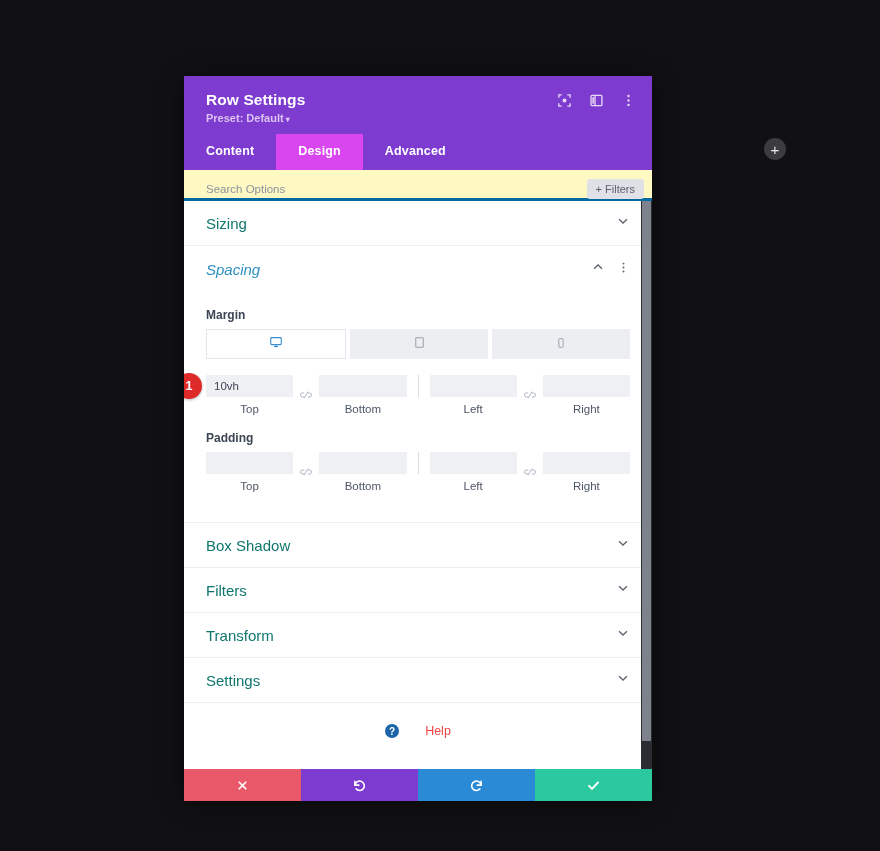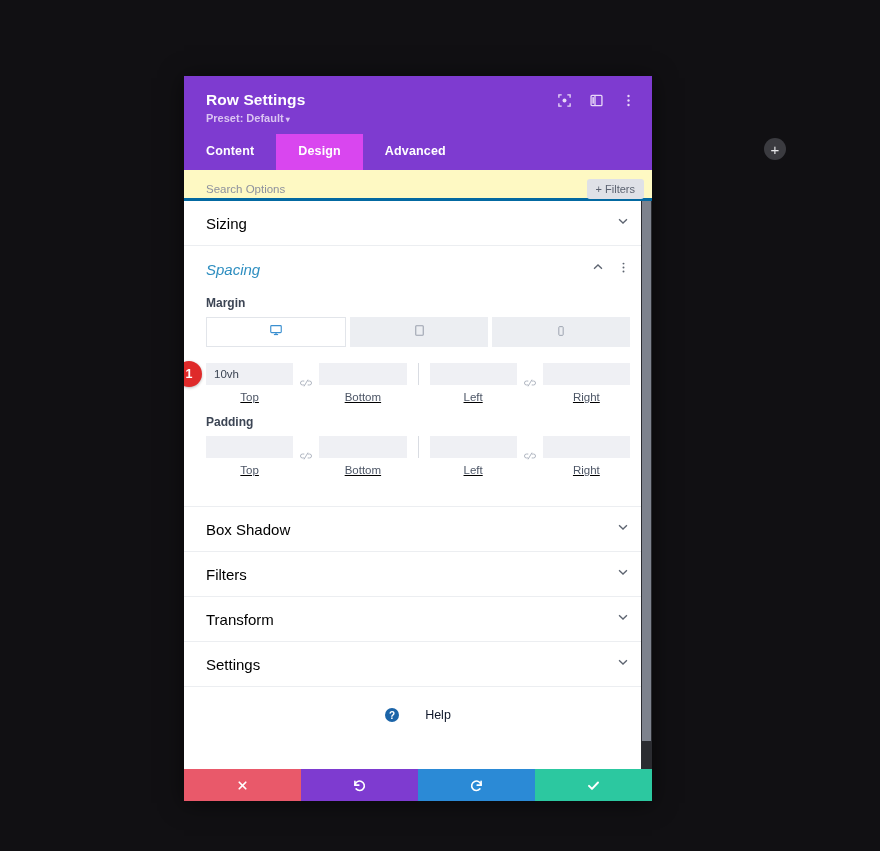--- a/index.html
+++ b/index.html
@@ -54,46 +54,46 @@
   
   .body { flex: 1 1 auto; overflow: hidden; background: #fff; position: relative; }
   .scrollpad { padding-bottom: 0; }
 
   
   .acc {
     display: flex; align-items: center; justify-content: space-between;
     padding: 0 22px; height: 45px;
     border-bottom: 1px solid #eceef1; cursor: pointer;
   }
-  .acc-title { font-size: 15px; color: #000000; font-weight: normal; }
+  .acc-title { font-size: 15px; color: #0f766e; font-weight: normal; }
   .acc .chev { color: #5d6470; }
 
   
   .sect-open { border-bottom: 1px solid #eceef1; padding-bottom: 18px; }
   .sect-head {
     display: flex; align-items: center; justify-content: space-between;
     padding: 0 22px; height: 46px; cursor: pointer; font-style: italic;
   }
   .sect-head .acc-title { color: #2e8ec0; }
   .sect-tools { display: flex; align-items: center; gap: 12px; color: #5d6470; }
 
   .fieldgroup { padding: 0 22px; }
-  .flabel { font-size: 12px; color: #3c4554; font-weight: bold; margin: 4px 0 7px; }
+  .flabel { font-size: 12px; color: #3c4554; font-weight: bold; margin: 16px 0 7px; }
 
   
   .devtabs { display: flex; gap: 4px; margin-bottom: 16px; }
   .devtab {
     flex: 1; height: 30px; background: #eceef2;
     display: flex; align-items: center; justify-content: center;
     cursor: pointer; color: #9aa1ae;
   }
   .devtab.active { background: #fff; border: 1px solid #e2e5ea; color: #3a8fd0; }
 
   
-  .spacerow { display: flex; align-items: flex-start; position: relative; text-decoration: underline; }
+  .spacerow { display: flex; align-items: flex-start; position: relative; }
   .spacehalf { flex: 1; display: flex; align-items: center; }
   .divider { width: 1px; background: #d9dce2; height: 22px; margin: 0 11px; align-self: flex-start; margin-top: 0; }
   .fcell { flex: 1; }
   .finput {
     height: 22px; background: #eff0f4; border: 0; width: 100%;
     font-family: "Liberation Sans", sans-serif; font-size: 11.5px;
     color: #3c4554; padding: 0 8px; outline: none;
   }
   .fcap { text-align: center; font-size: 11.5px; color: #4d5666; margin-top: 6px; }
   .linkic { width: 26px; flex: 0 0 26px; display: flex; align-items: center; justify-content: center; color: #aeb4bf; cursor: pointer; }
@@ -108,21 +108,21 @@
     box-shadow: 0 1px 3px rgba(0,0,0,.28);
   }
 
   
   .help { height: 56px; display: flex; align-items: center; justify-content: center; gap: 7px; background:#fff; }
   .help-q {
     width: 14px; height: 14px; border-radius: 50%; background: #1b64a8;
     color: #fff; font-size: 10px; font-weight: bold;
     display: flex; align-items: center; justify-content: center;
   }
-  .help-lbl { font-size: 12.5px; color: #0f172a; padding-left: 19px; }
+  .help-lbl { font-size: 12.5px; color: #ef4444; padding-left: 19px; }
 
   
   .footer { display: flex; height: 32px; flex: 0 0 auto; }
   .fbtn { flex: 1; display: flex; align-items: center; justify-content: center; cursor: pointer; color: #fff; }
   .fbtn svg { display: block; }
   .f-cancel { background: #e9596a; }
   .f-undo   { background: #7e3bd0; }
   .f-redo   { background: #2b8ad6; }
   .f-save   { background: #2cc8a0; }
 

